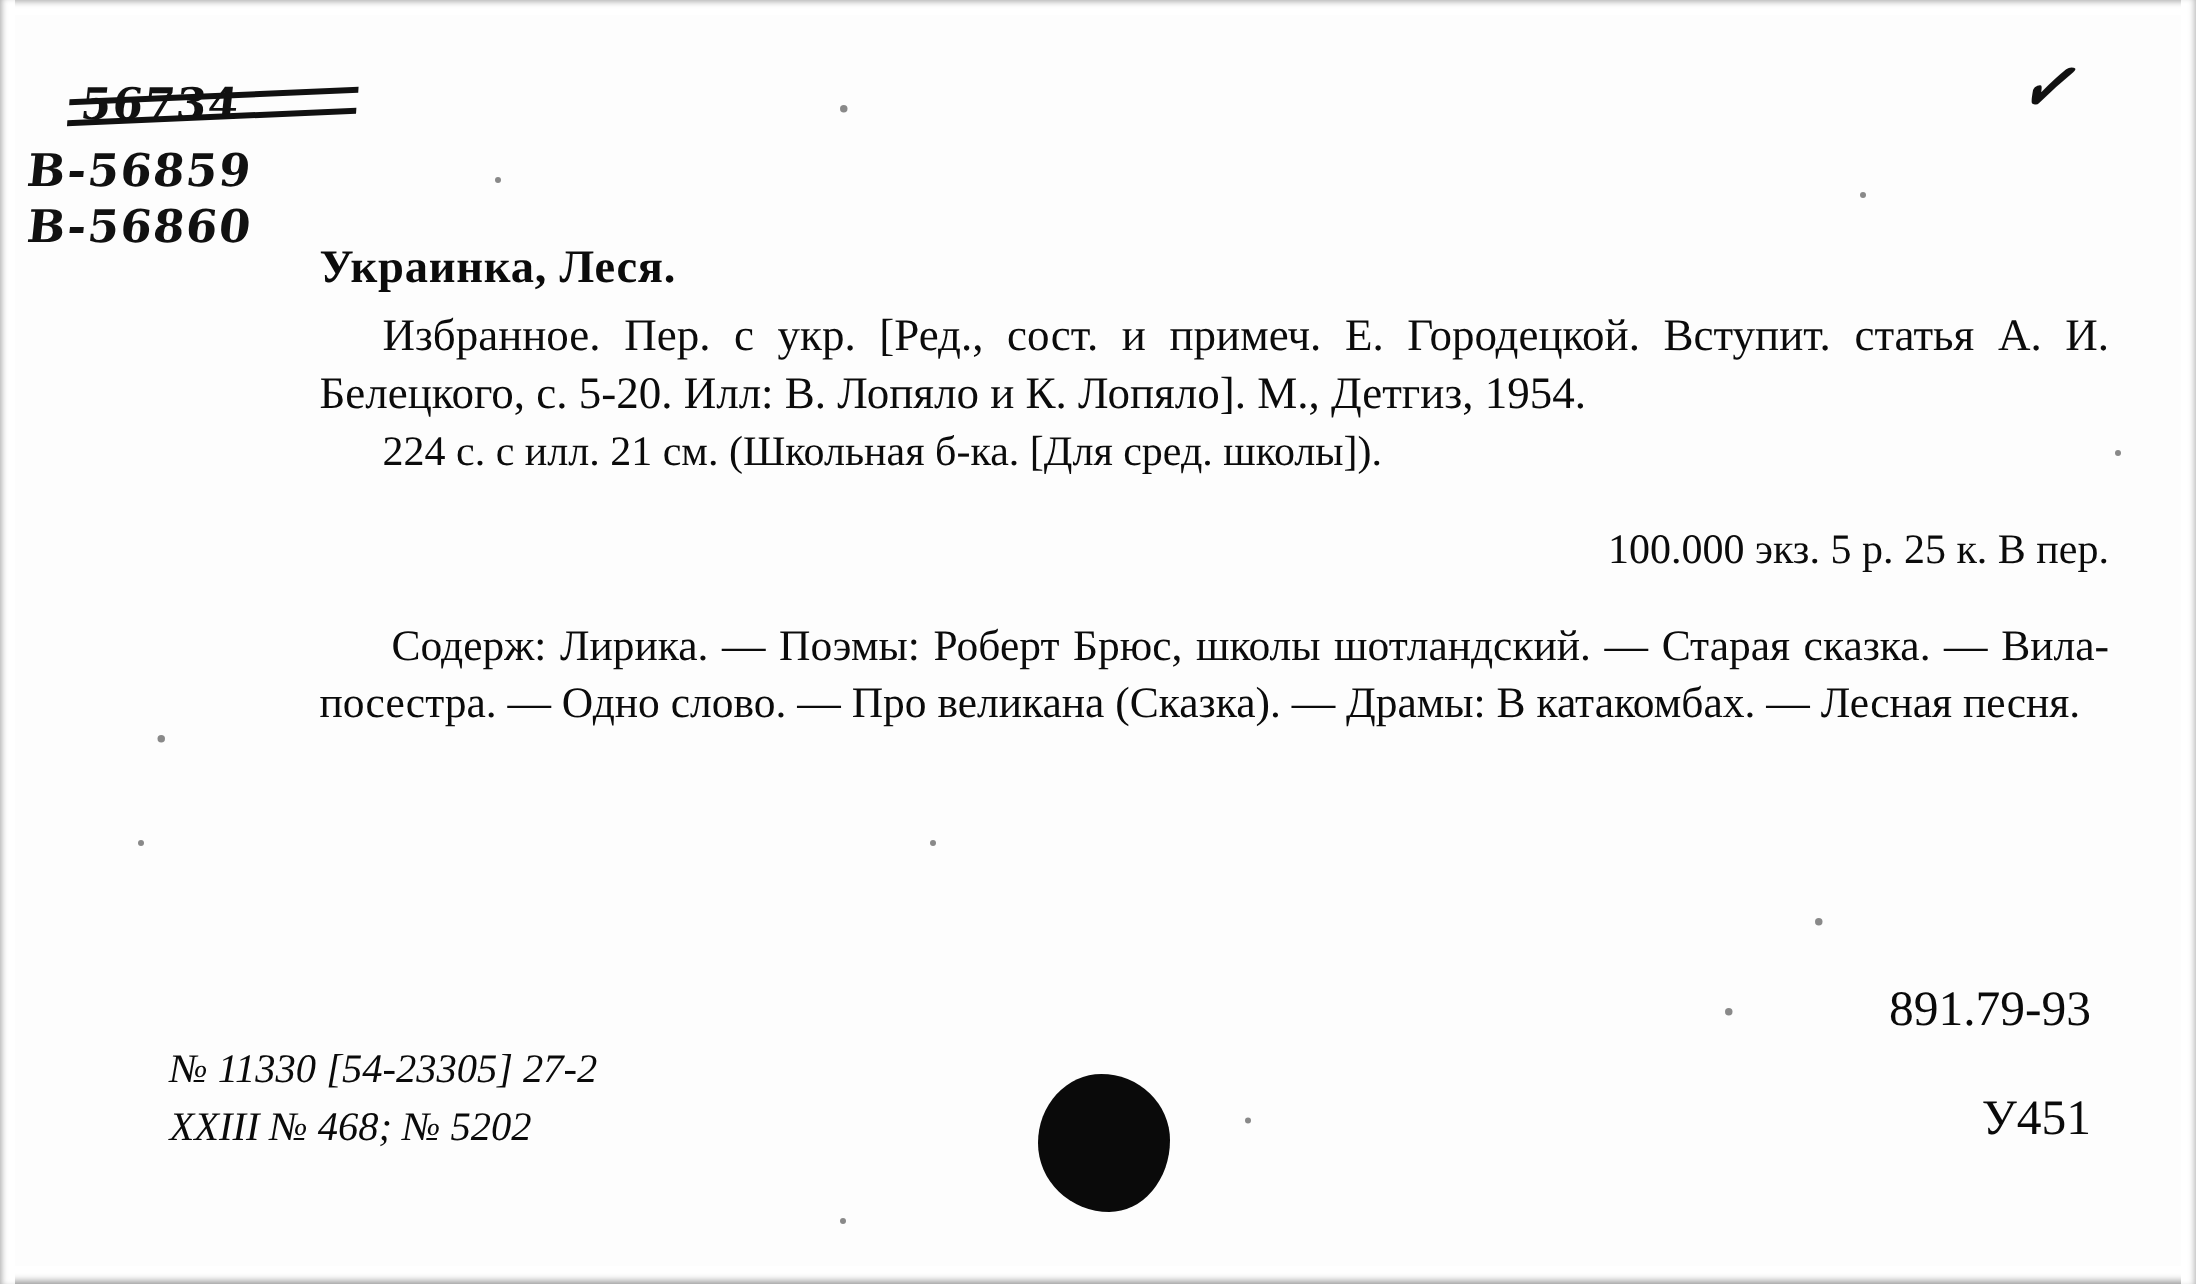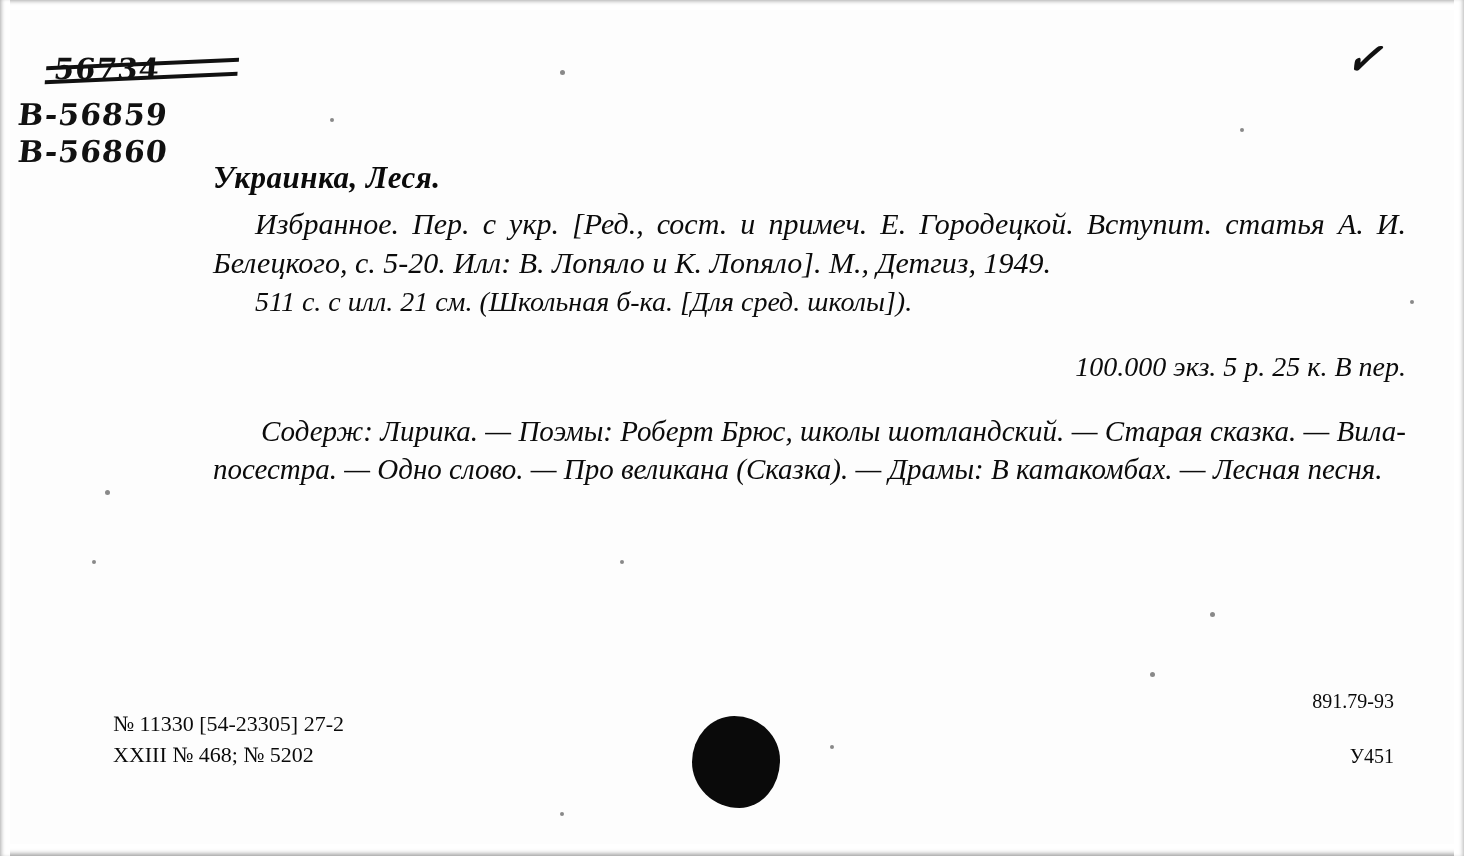--- a/index.html
+++ b/index.html
@@ -83,21 +83,20 @@
 
   
   .entry {
     position: absolute;
     left: 213px;
     top: 158px;
     right: 58px;
     font-size: 30px;
     line-height: 1.30;
     color: #0b0b0b;
-    font-style: italic;
   }
   .author {
     font-weight: 700;
     font-size: 31px;
     letter-spacing: .5px;
     margin-bottom: 6px;
   }
   .para {
     text-align: justify;
     text-justify: inter-word;
@@ -119,33 +118,34 @@
     font-size: 29px;
     text-indent: 48px;
     text-align: justify;
   }
 
   
   .footer-left {
     position: absolute;
     left: 113px;
     bottom: 86px;
-    font-size: 22px;
+    font-size: 27px;
     line-height: 1.42;
     white-space: nowrap;
+    font-style: italic;
   }
   .footer-left .fl-row { display: block; }
   .footer-left .bold-ish { font-weight: 700; }
 
   .footer-right {
     position: absolute;
     right: 70px;
     bottom: 86px;
     text-align: right;
-    font-size: 20px;
+    font-size: 33px;
     line-height: 1.42;
   }
   .footer-right .udk { display: block; margin-bottom: 26px; }
   .footer-right .shelf { display: block; }
 
   .ink-blot {
     position: absolute;
     left: 692px;
     bottom: 48px;
     width: 88px;
@@ -175,22 +175,22 @@
   <div class="hand-block">
     <div class="hand-line strike">56734</div>
     <div class="hand-line">B-56859</div>
     <div class="hand-line">B-56860</div>
   </div>
 
   <div class="check-mark">✓</div>
 
   <div class="entry">
     <div class="author">Украинка, Леся.</div>
-    <p class="para indent">Избранное. Пер. с укр. [Ред., сост. и примеч. Е. Городецкой. Вступит. статья А. И. Белецкого, с. 5-20. Илл: В. Лопяло и К. Лопяло].    М., Детгиз, 1949.</p>
-    <p class="phys">511 с. с илл.     21 см.      (Школьная б-ка. [Для сред. школы]).</p>
+    <p class="para indent">Избранное. Пер. с укр. [Ред., сост. и примеч. Е. Городецкой. Вступит. статья А. И. Белецкого, с. 5-20. Илл: В. Лопяло и К. Лопяло].    М., Детгиз, 1954.</p>
+    <p class="phys">224 с. с илл.     21 см.      (Школьная б-ка. [Для сред. школы]).</p>
     <p class="phys2">100.000 экз. 5 р. 25 к. В пер.</p>
     <p class="contents">Содерж: Лирика. — Поэмы: Роберт Брюс, школы шотландский. — Старая сказка. — Вила-посестра. — Одно слово. — Про великана (Сказка). — Драмы: В катакомбах. — Лесная песня.</p>
   </div>
 
   <div class="footer-left">
     <span class="fl-row">№ 11330 [54-23305] 27-2</span>
     <span class="fl-row">XXIII № 468; № 5202</span>
   </div>
 
   <div class="footer-right">

